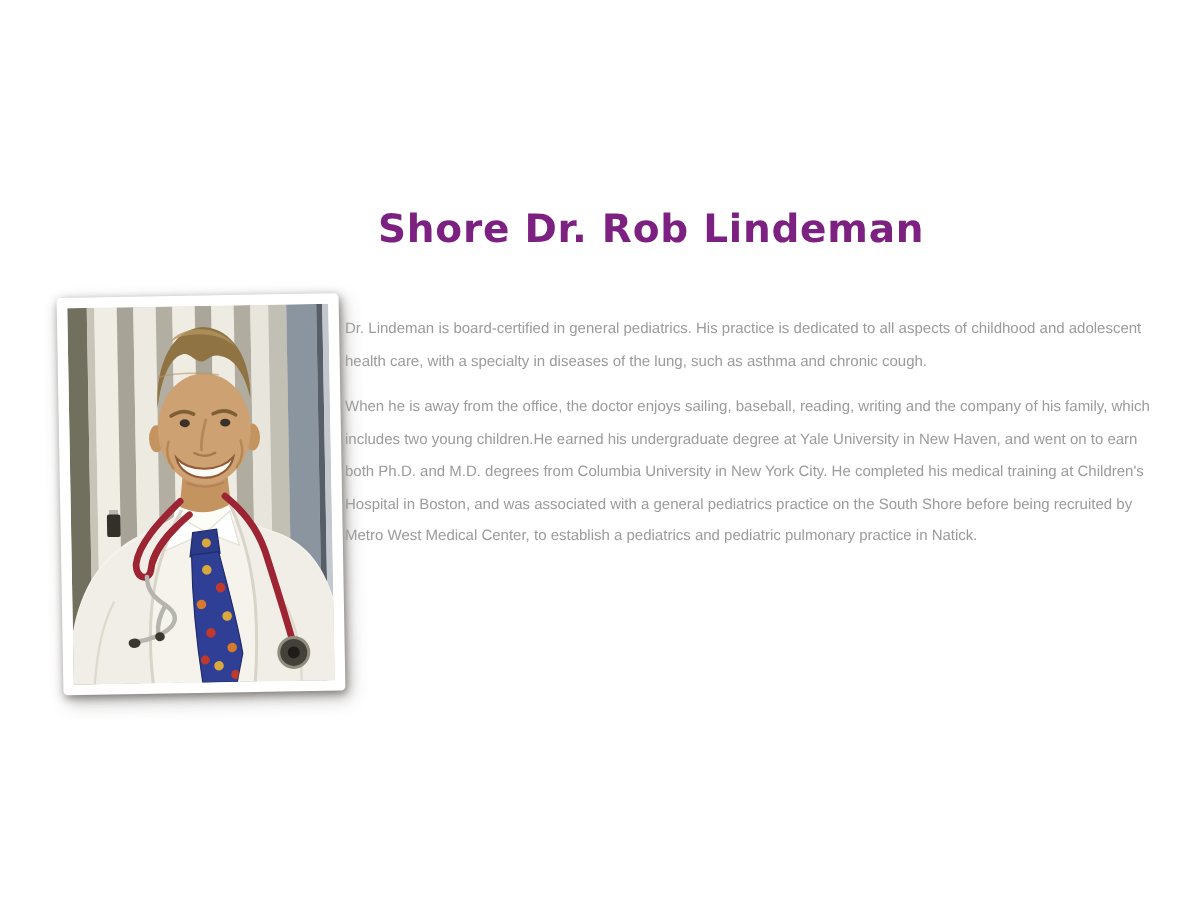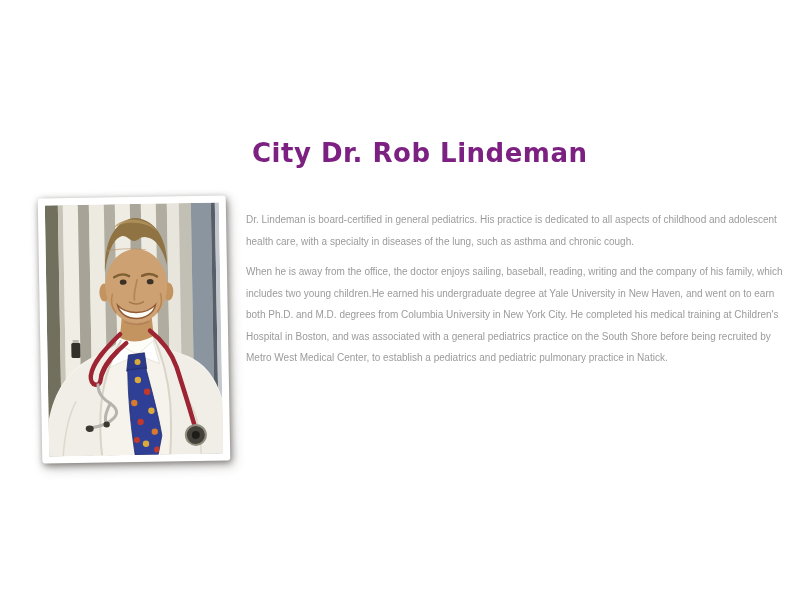--- a/index.html
+++ b/index.html
@@ -16,31 +16,31 @@
   }
   .photo-frame {
     position:absolute; left:40px; top:197px;
     background:#ffffff; padding:7px; border-radius:3px;
     box-shadow: 1px 2px 6px rgba(60,55,50,0.55), 3px 5px 12px rgba(60,55,50,0.30);
     transform:rotate(-1deg);
     line-height:0;
   }
   .photo-frame svg { display:block; }
   .bio {
-    position:absolute; left:246px; top:209px; width:548px;
+    position:absolute; left:230px; top:209px; width:548px;
     font-size:10px; line-height:21.5px; color:#9b9b9b;
   }
   .bio p { margin:0 0 9px 0; }
 </style>
 </head>
 <body style="background: rgb(255, 255, 255);">
 
 <div>
 
-  <h1 class="page-title" style="color: rgb(124, 33, 130);">City Dr. Rob Lindeman</h1>
+  <h1 class="page-title" style="color: rgb(124, 33, 130);">Shore Dr. Rob Lindeman</h1>
 
   <div class="photo-frame" role="img" aria-label="Portrait photo of Dr. Rob Lindeman smiling, wearing a white lab coat over a white shirt, a navy tie with colorful motifs, and a dark red stethoscope draped around his neck, in front of vertical window blinds">
     <svg width="174" height="251" viewBox="0 0 174 251" xmlns="http://www.w3.org/2000/svg">
 
       <g>
         <rect x="0" y="0" width="174" height="251" fill="#e8e5dd"></rect>
         <rect x="0" y="0" width="13" height="251" fill="#716f5d"></rect>
         <rect x="13" y="0" width="5" height="251" fill="#c8c5b8"></rect>
         <rect x="18" y="0" width="15" height="251" fill="#f0ede5"></rect>
         <rect x="33" y="0" width="11" height="251" fill="#a7a497"></rect>

